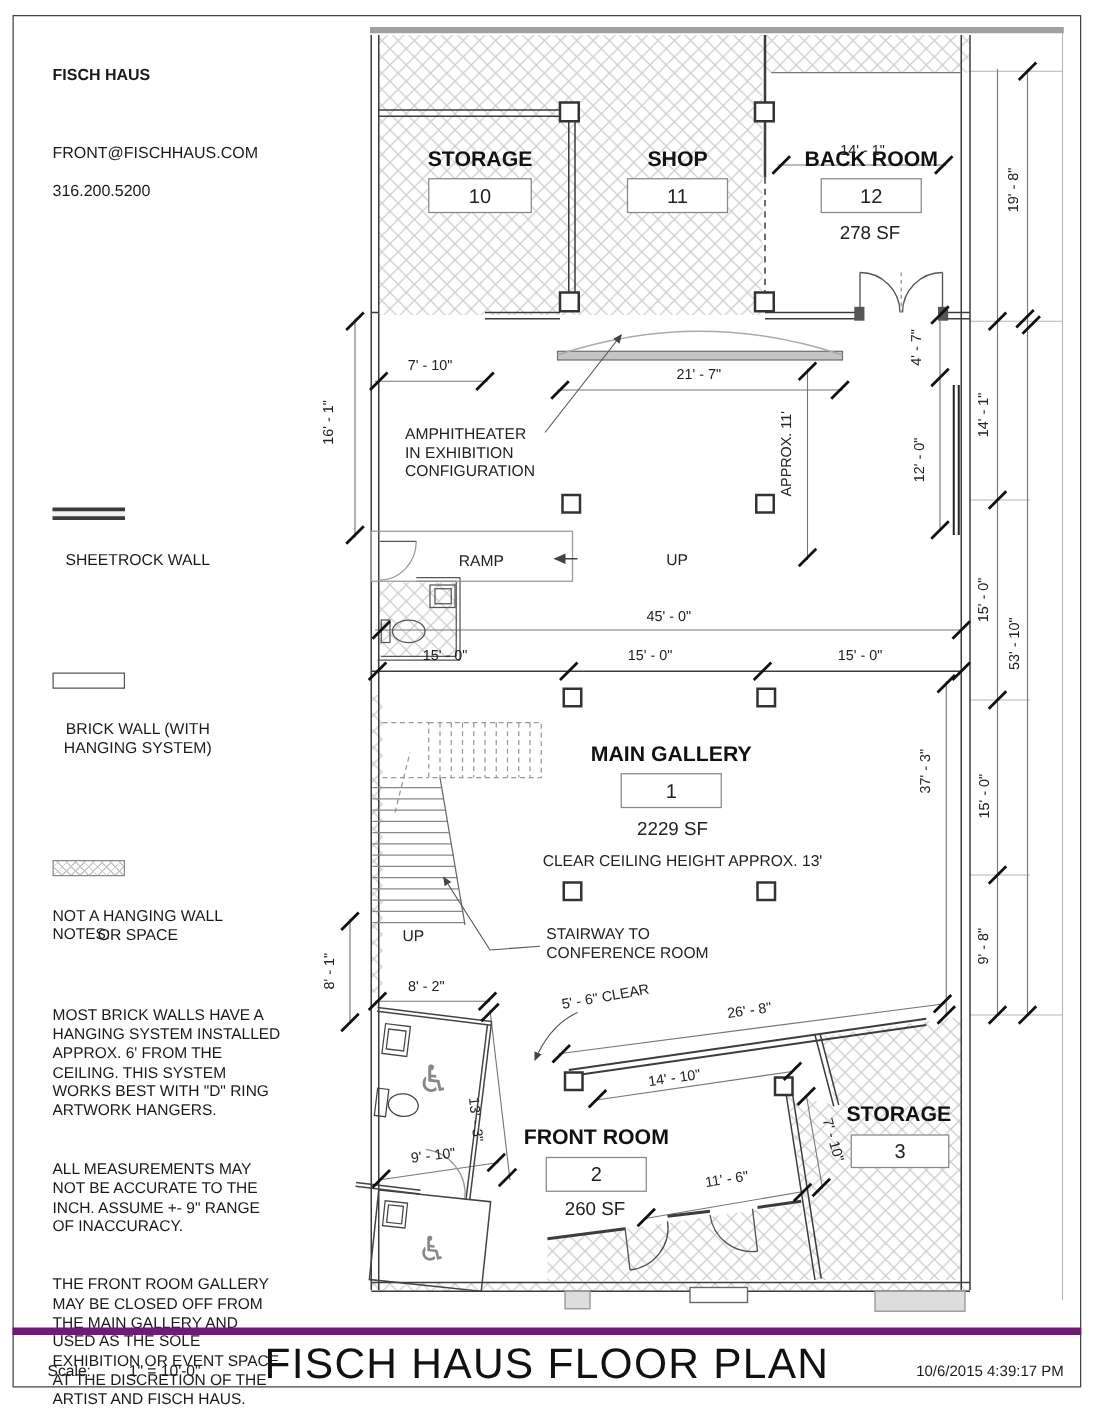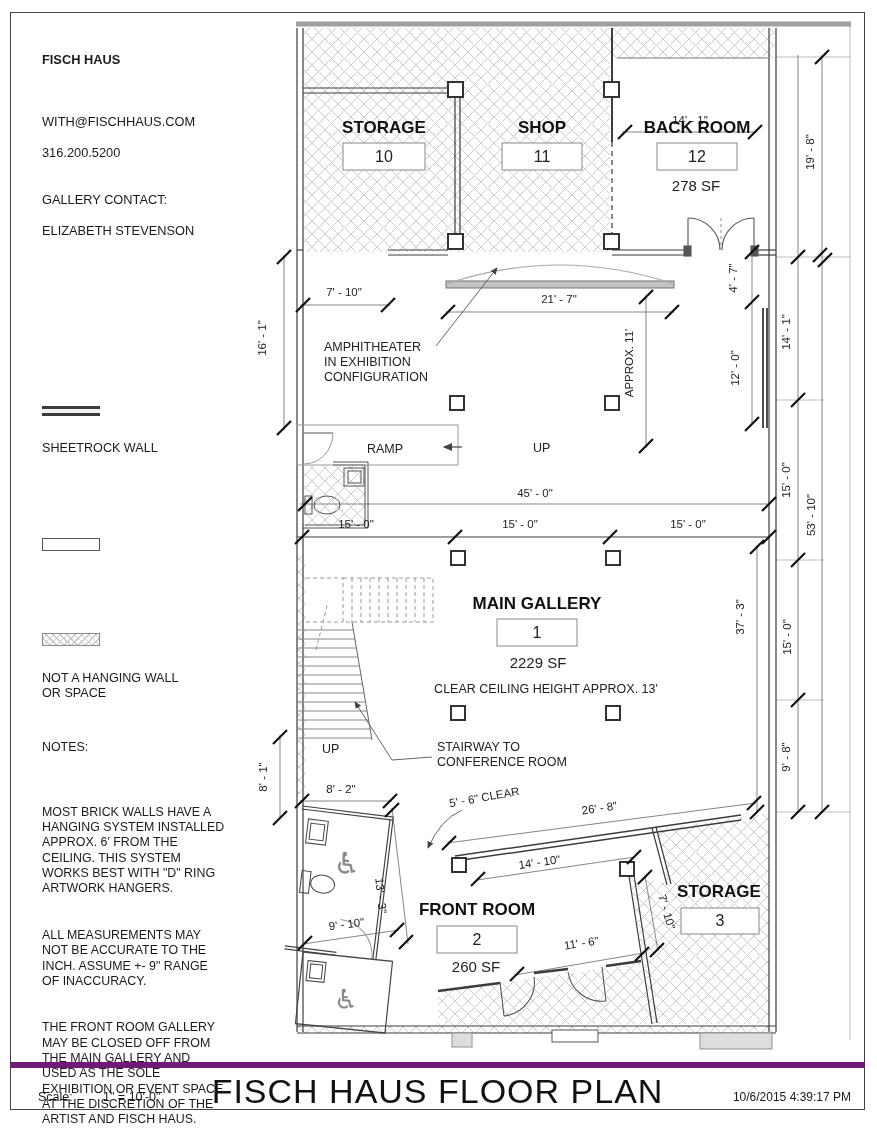--- a/index.html
+++ b/index.html
@@ -4,21 +4,21 @@
 <style>
   html,body{margin:0;padding:0;background:#fff;}
   body{font-family:"Liberation Sans","DejaVu Sans",sans-serif;color:#1a1a1a;}
   .page{position:relative;width:877px;height:1135px;background:#fff;overflow:hidden;}
   .frame{position:absolute;left:10px;top:12px;width:855px;height:1098px;border:1.5px solid #444;box-sizing:border-box;}
   .block{position:absolute;white-space:pre-line;}
   .info{left:42px;top:36px;font-size:12.8px;line-height:15.5px;}
   .info .co{font-weight:bold;}
   .info .grp{margin-bottom:16px;}
   .legend{left:42px;top:370px;}
-  .legend .item{margin-bottom:28px;}
+  .legend .item{margin-bottom:28px;text-align:center;}
   .legend .lbl{font-size:12.6px;line-height:15px;margin-top:7px;white-space:pre-line;}
   .sw{width:58px;box-sizing:border-box;}
   .sw-sheetrock{height:10px;border-top:3px solid #3c3c3c;border-bottom:3px solid #3c3c3c;background:#f2f2f2;}
   .sw-brick{height:13px;border:1.5px solid #555;background:#fff;}
   .sw-hatch{height:13px;border:1px solid #8a8a8a;background:
      repeating-linear-gradient(45deg,transparent 0 4px,#c9c9c9 4px 5px),
      repeating-linear-gradient(-45deg,transparent 0 4px,#c9c9c9 4px 5px);}
   .notes{left:42px;top:725px;width:242px;font-size:12.4px;line-height:15.3px;}
   .notes .hd{font-weight:normal;margin-bottom:34px;}
   .notes .p{margin-bottom:16px;white-space:pre-line;}
@@ -36,33 +36,33 @@
 </style>
 </head>
 <body>
 
 <div class="page">
   <div class="frame"></div>
 
   <div class="block info">
     <div class="grp"><span class="co">FISCH HAUS</span><br>
       </div>
-    <div class="grp"><span>WITH@FISCHHAUS.COM</span><br>
+    <div class="grp"><span>FRONT@FISCHHAUS.COM</span><br>
       <span>316.200.5200</span></div>
-    <div class="grp"><span>GALLERY CONTACT:</span><br>
-      <span>ELIZABETH STEVENSON</span></div>
   </div>
 
   <div class="block legend">
     <div class="item">
       <div class="sw sw-sheetrock"></div>
       <div class="lbl">SHEETROCK WALL</div>
     </div>
     <div class="item">
       <div class="sw sw-brick"></div>
+      <div class="lbl">BRICK WALL (WITH
+HANGING SYSTEM)</div>
     </div>
     <div class="item">
       <div class="sw sw-hatch"></div>
       <div class="lbl">NOT A HANGING WALL
 OR SPACE</div>
     </div>
   </div>
 
   <div class="block notes">
     <div class="hd">NOTES:</div>

